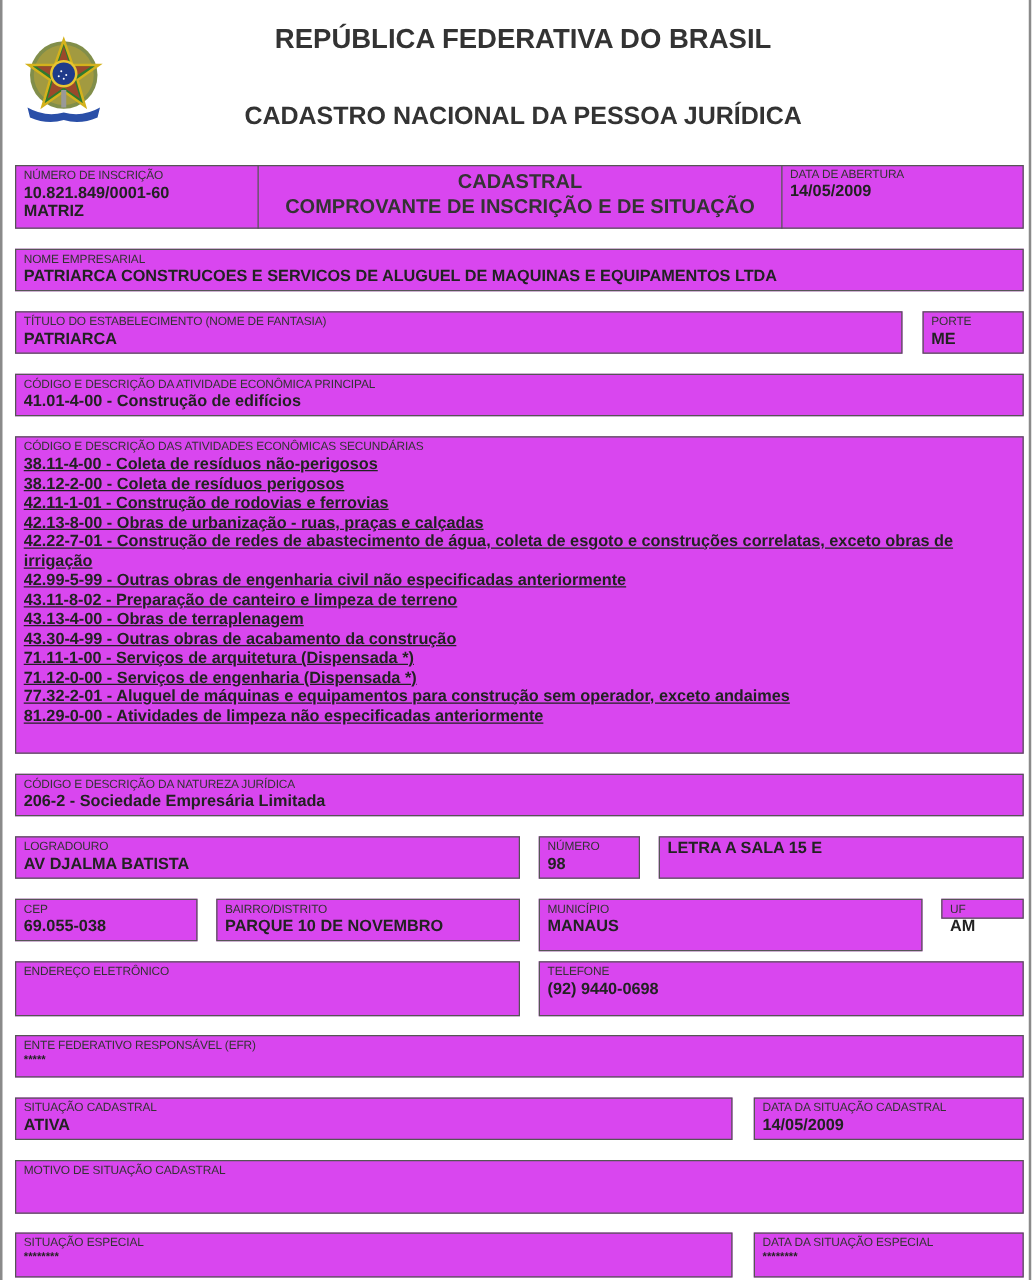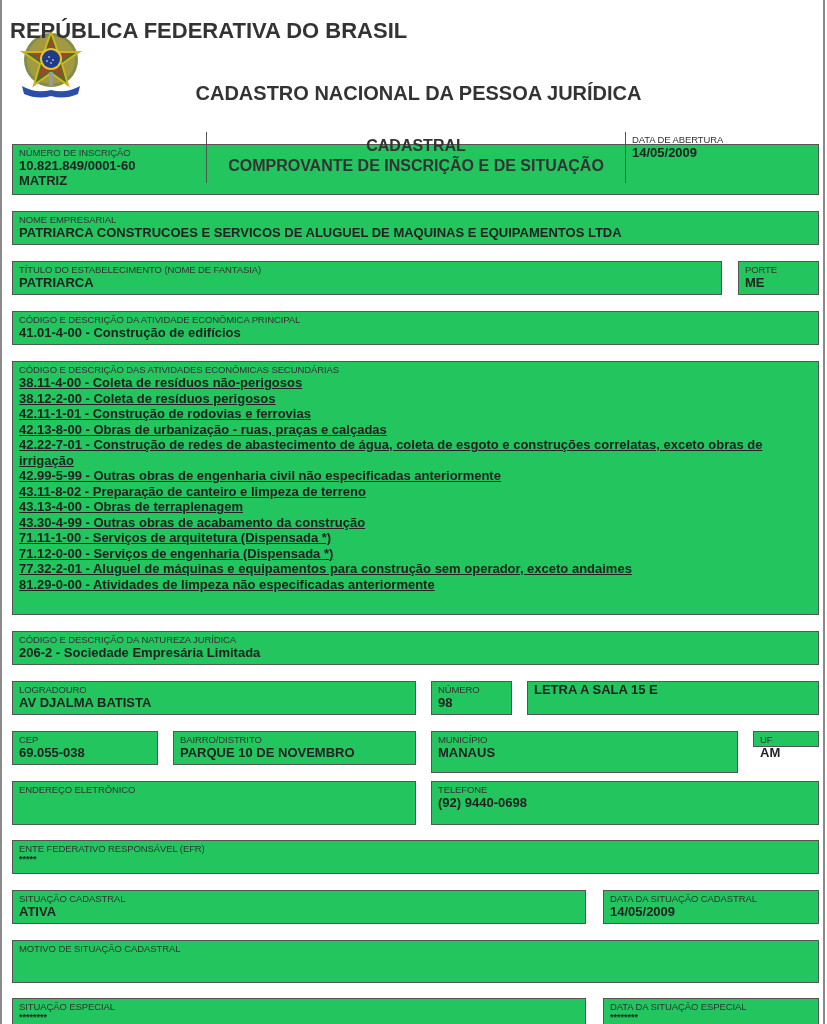--- a/index.html
+++ b/index.html
@@ -1,26 +1,26 @@
 <!DOCTYPE html>
 <html><head>
 <meta charset="utf-8">
 <style>
   html, body { margin: 0; padding: 0; background: #ffffff; }
   body { width: 827px; height: 1024px; position: relative; overflow: hidden;
          font-family: "Liberation Sans", sans-serif; color: #222; }
   .page-border { position: absolute; left: 0; top: 0; width: 825px; height: 1030px;
                  border-left: 2px solid #8a8a8a; border-right: 2px solid #8a8a8a; box-sizing: border-box; }
-  .box { position: absolute; border: 1.5px solid #555; box-sizing: border-box; background: #22c55e; margin-top: 12px; }
+  .box { position: absolute; border: 1.5px solid #555; box-sizing: border-box; background: #d946ef; }
   .lbl { display: block; font-size: 9.5px; line-height: 11px; color: #333; padding: 2px 0 0 6px;
          white-space: nowrap; text-transform: uppercase; letter-spacing: -0.1px; }
   .val { display: block; font-size: 13px; font-weight: bold; line-height: 15px; color: #222;
          padding: 0 6px 0 6px; white-space: nowrap; }
   .stars { font-size: 9px; font-weight: bold; line-height: 10px; padding-left: 6px; display: block; }
-  .h1 { position: absolute; top: 18px; left: 0; width: 827px; 
+  .h1 { position: absolute; top: 18px; left: 0; width: 827px; text-align: center;
         font-size: 22px; font-weight: bold; color: #333; padding-left: 10px; box-sizing: border-box; }
   .h2 { position: absolute; top: 82px; left: 0; width: 827px; text-align: center;
         font-size: 20px; font-weight: bold; color: #333; padding-left: 10px; box-sizing: border-box; }
   .emblem { position: absolute; left: 16px; top: 28px; width: 70px; height: 72px; }
   .comprov { position: absolute; left: 206px; top: 132px; width: 420px; height: 51px;
              border-left: 1.5px solid #555; border-right: 1.5px solid #555; box-sizing: border-box;
              text-align: center; font-size: 16px; font-weight: bold; line-height: 20px; color: #333; padding-top: 4px; }
   .sec-list { padding: 0 6px; }
   .sec-list div { font-size: 13px; font-weight: bold; line-height: 15.5px; color: #222; white-space: normal; text-decoration: underline; }
 </style>

